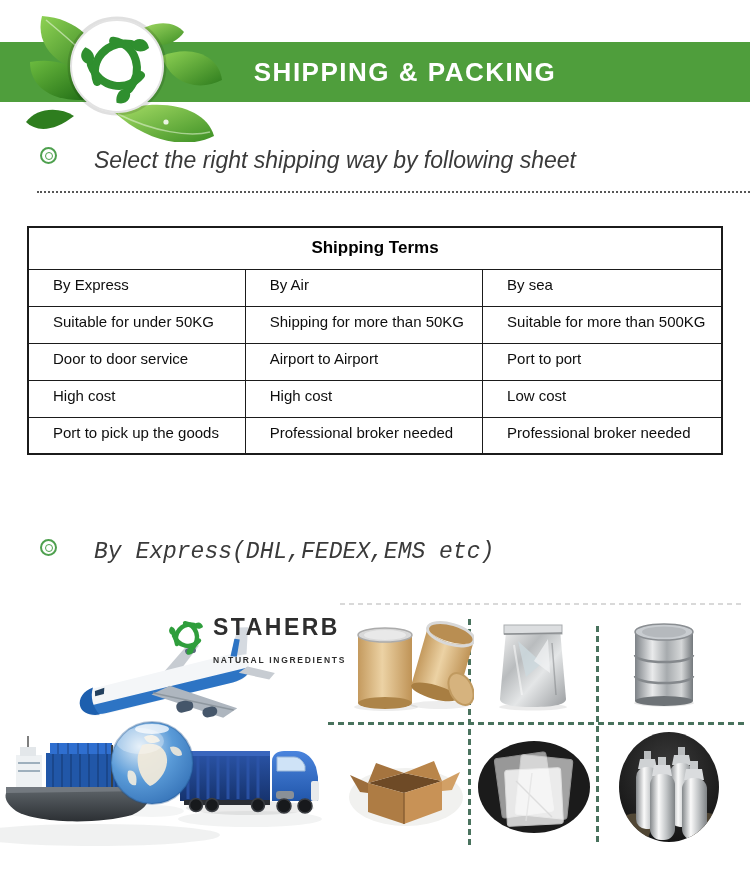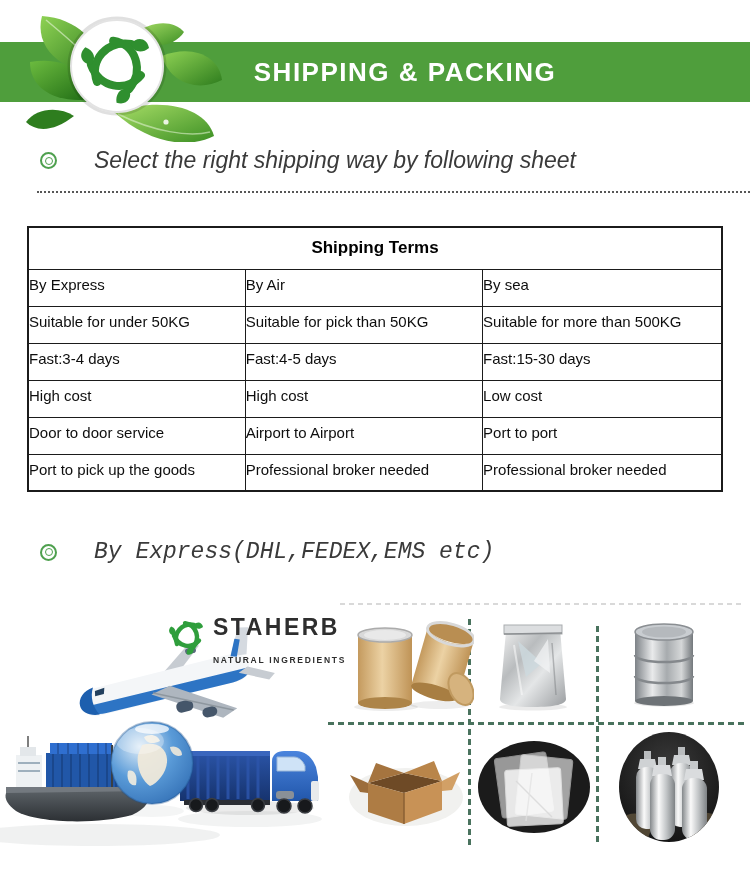--- a/index.html
+++ b/index.html
@@ -7,35 +7,35 @@
   body { width:750px; height:880px; font-family:"Liberation Sans", sans-serif; }
   .canvas { position:relative; width:750px; height:880px; background:#fff; overflow:hidden; }
 
   
   .banner { position:absolute; left:0; top:42px; width:750px; height:60px; background:#4f9e3c; }
   .banner-title { position:absolute; left:0; top:0; width:100%; height:60px; line-height:60px;
     text-align:center; color:#ffffff; font-size:26px; font-weight:bold; letter-spacing:1.5px;margin-left:30px; }
   .leaves { position:absolute; left:14px; top:4px; width:218px; height:138px; z-index:3; }
 
   
-  .sec-heading { position:absolute; display:flex; align-items:center; }
+  .sec-heading { position:absolute; display:flex; }
   #heading1 { left:40px; top:147px; }
   #heading2 { left:40px; top:539px;font-family:Liberation Mono, monospace; }
   .bullet { width:17px; height:17px; border:2px solid #4ea04e; border-radius:50%;
     display:flex; align-items:center; justify-content:center; flex:0 0 auto; }
   .bullet-inner { width:8px; height:8px; border:1.5px solid #4ea04e; border-radius:50%; }
   .heading-text { margin-left:37px; font-size:23px; font-style:italic; color:#3a3a3a; white-space:nowrap; }
 
   .divider { position:absolute; left:37px; top:191px; width:713px; height:0;
     border-top:2px dotted #575757; }
 
   
   .terms-table { position:absolute; left:27px; top:226px; width:696px;
     border-collapse:collapse; table-layout:fixed; border:2px solid #1b1b1b; }
-  .terms-table td { border:1px solid #1b1b1b; vertical-align:top; padding:6px 8px 0 0;
+  .terms-table td { border:1px solid #1b1b1b; vertical-align:top; padding:6px 8px 0 24px;
     height:37px; font-size:15px; color:#0e0e0e; overflow:hidden; white-space:nowrap; }
   .terms-table .title-cell { height:42px; text-align:center; vertical-align:middle;
     font-size:17px; font-weight:600; padding:0; color:#000;margin-left:16px; }
 
   
   .figure { position:absolute; left:0; top:595px; width:596px; height:285px; }
   .scene { position:absolute; left:0; top:0; width:340px; height:285px; }
   .brand { position:absolute; left:166px; top:20px; display:flex; align-items:flex-start; z-index:2; }
   .brand-mark { width:42px; height:40px; margin-right:5px; }
   .brand-name { font-size:23px; font-weight:bold; letter-spacing:2.5px; color:#2e2e2e; line-height:24px; }
@@ -127,37 +127,32 @@
         <tr>
       <td class="title-cell" colspan="3">Shipping Terms</td>
     </tr>
     <tr>
       <td>By Express</td>
       <td>By Air</td>
       <td>By sea</td>
     </tr>
     <tr>
       <td>Suitable for under 50KG</td>
-      <td>Suitable for pick than 50KG</td>
+      <td>Shipping for more than 50KG</td>
       <td>Suitable for more than 500KG</td>
     </tr>
     <tr>
-      <td>Fast:3-4 days</td>
-      <td>Fast:4-5 days</td>
-      <td>Fast:15-30 days</td>
+      <td>Door to door service</td>
+      <td>Airport to Airport</td>
+      <td>Port to port</td>
     </tr>
     <tr>
       <td>High cost</td>
       <td>High cost</td>
       <td>Low cost</td>
-    </tr>
-    <tr>
-      <td>Door to door service</td>
-      <td>Airport to Airport</td>
-      <td>Port to port</td>
     </tr>
     <tr>
       <td>Port to pick up the goods</td>
       <td>Professional broker needed</td>
       <td>Professional broker needed</td>
     </tr>
   </tbody>
     </table>
 
   <div class="sec-heading" id="heading2">

